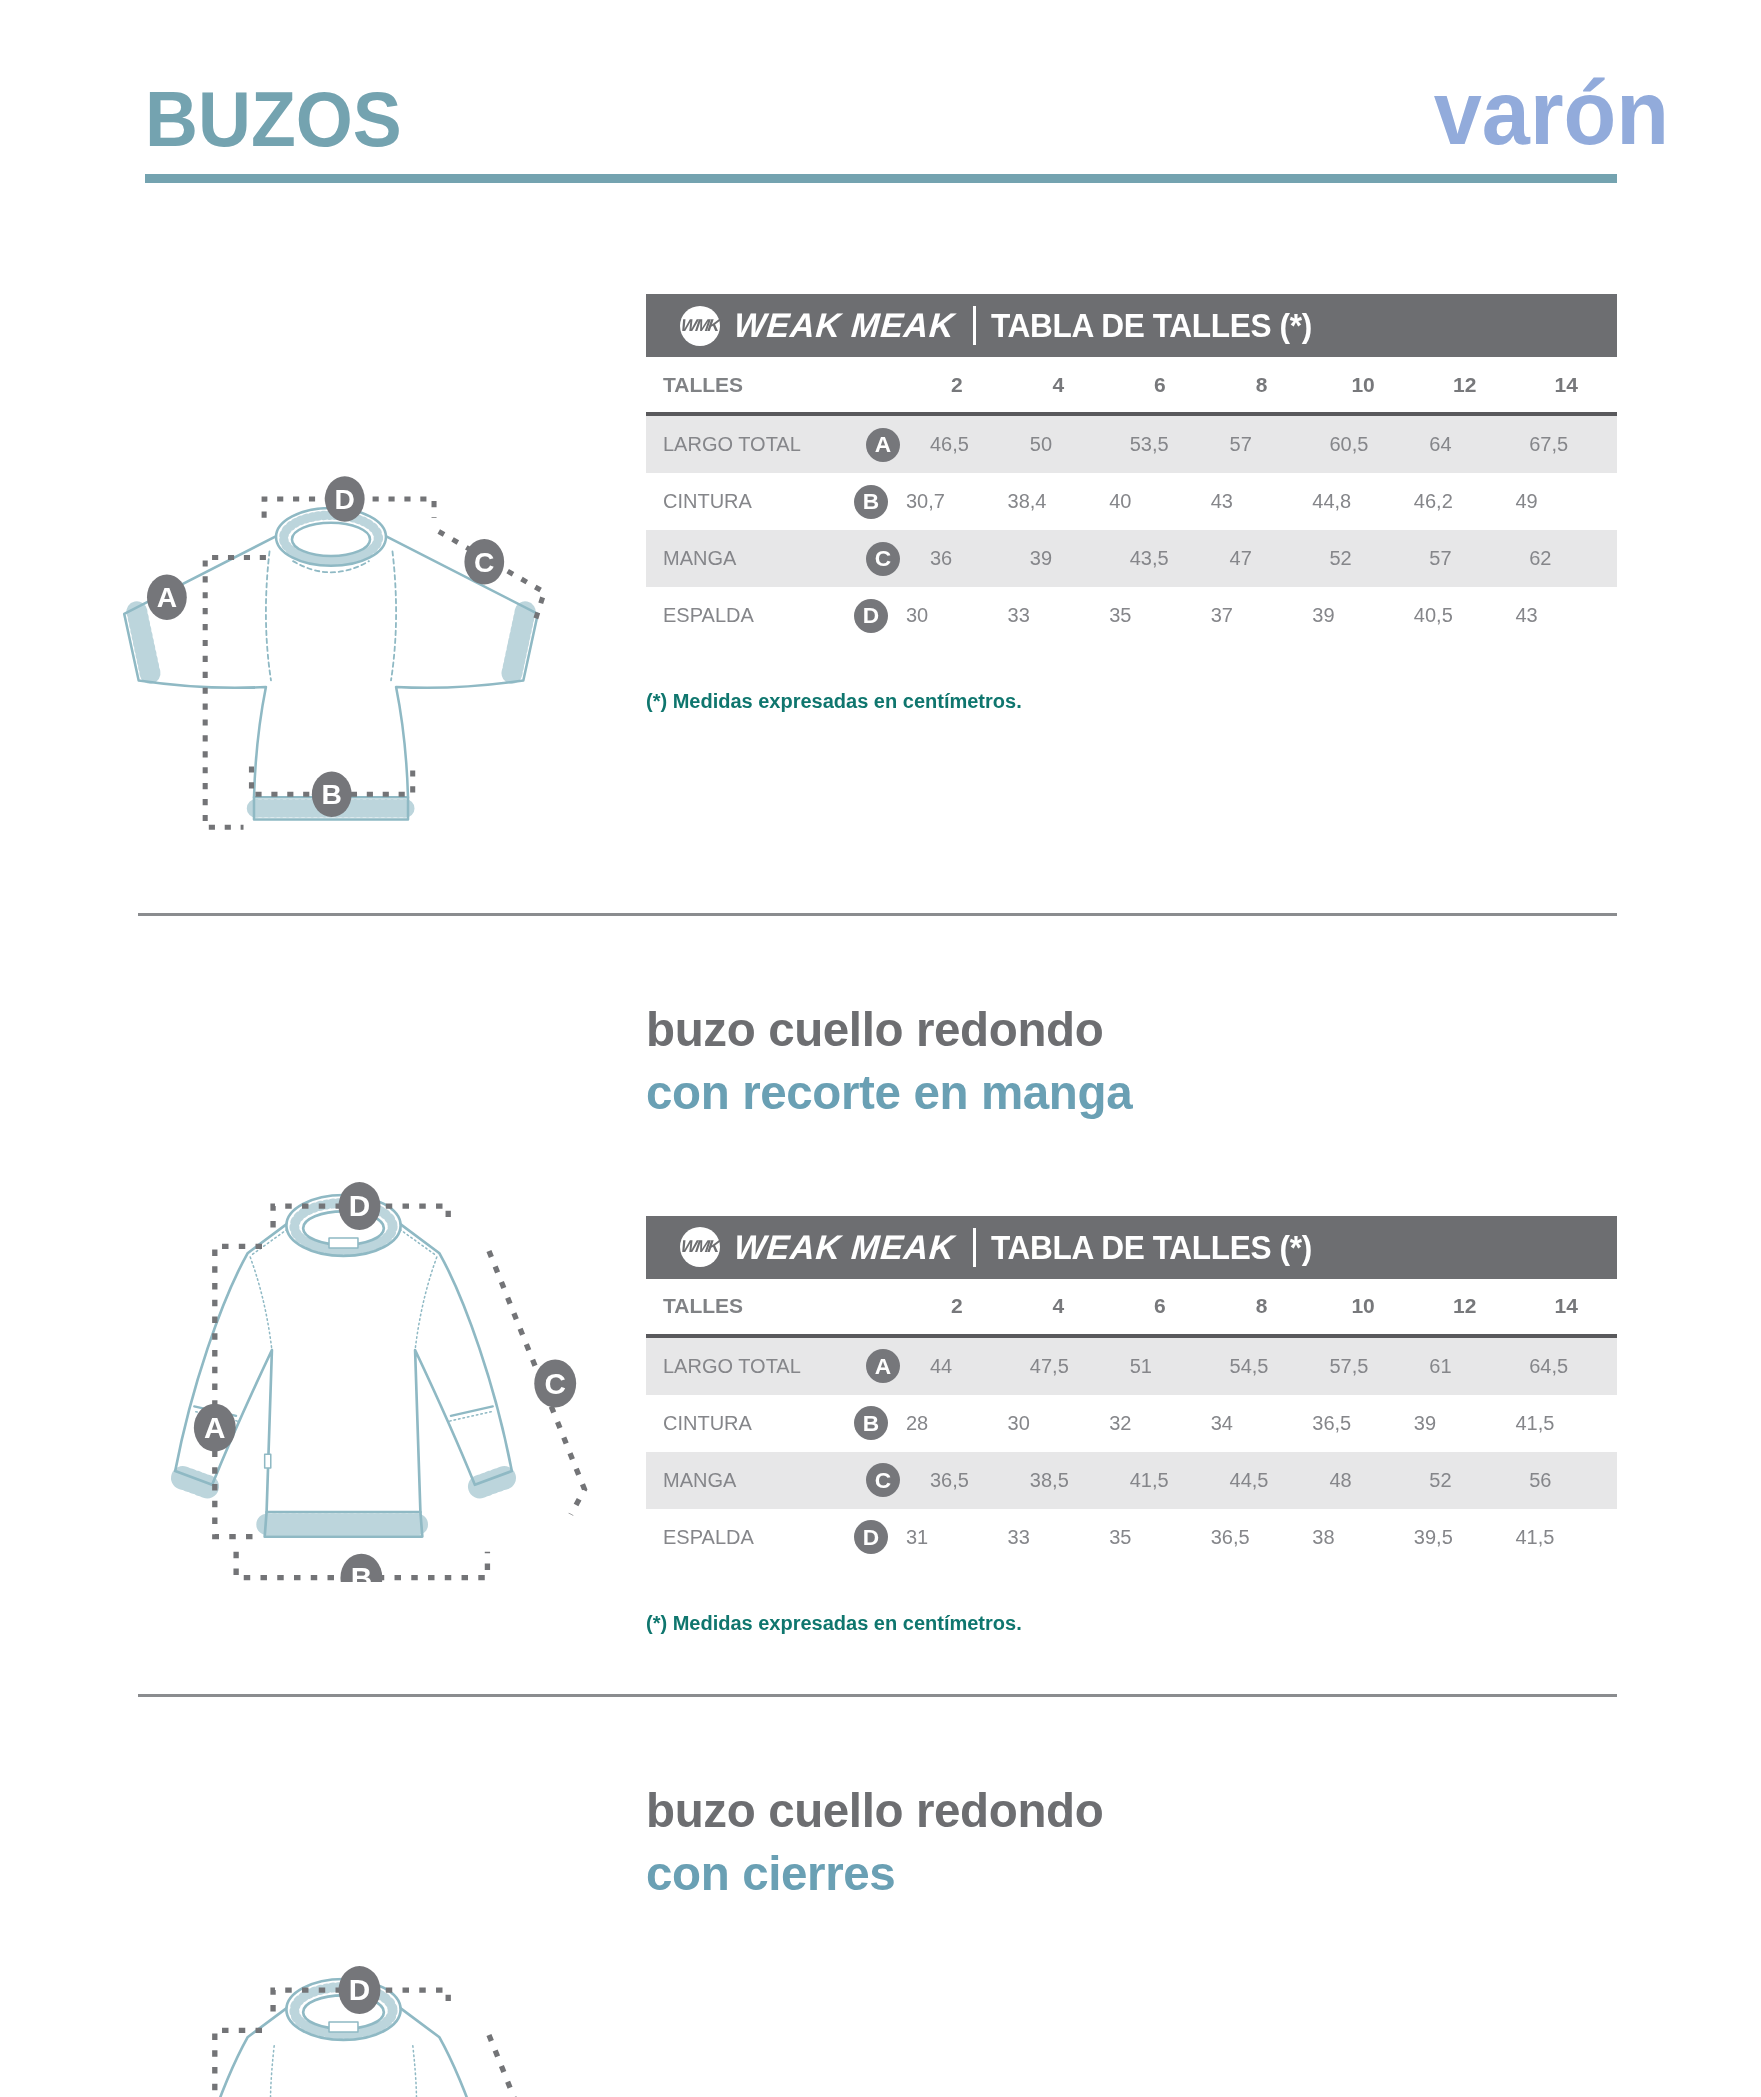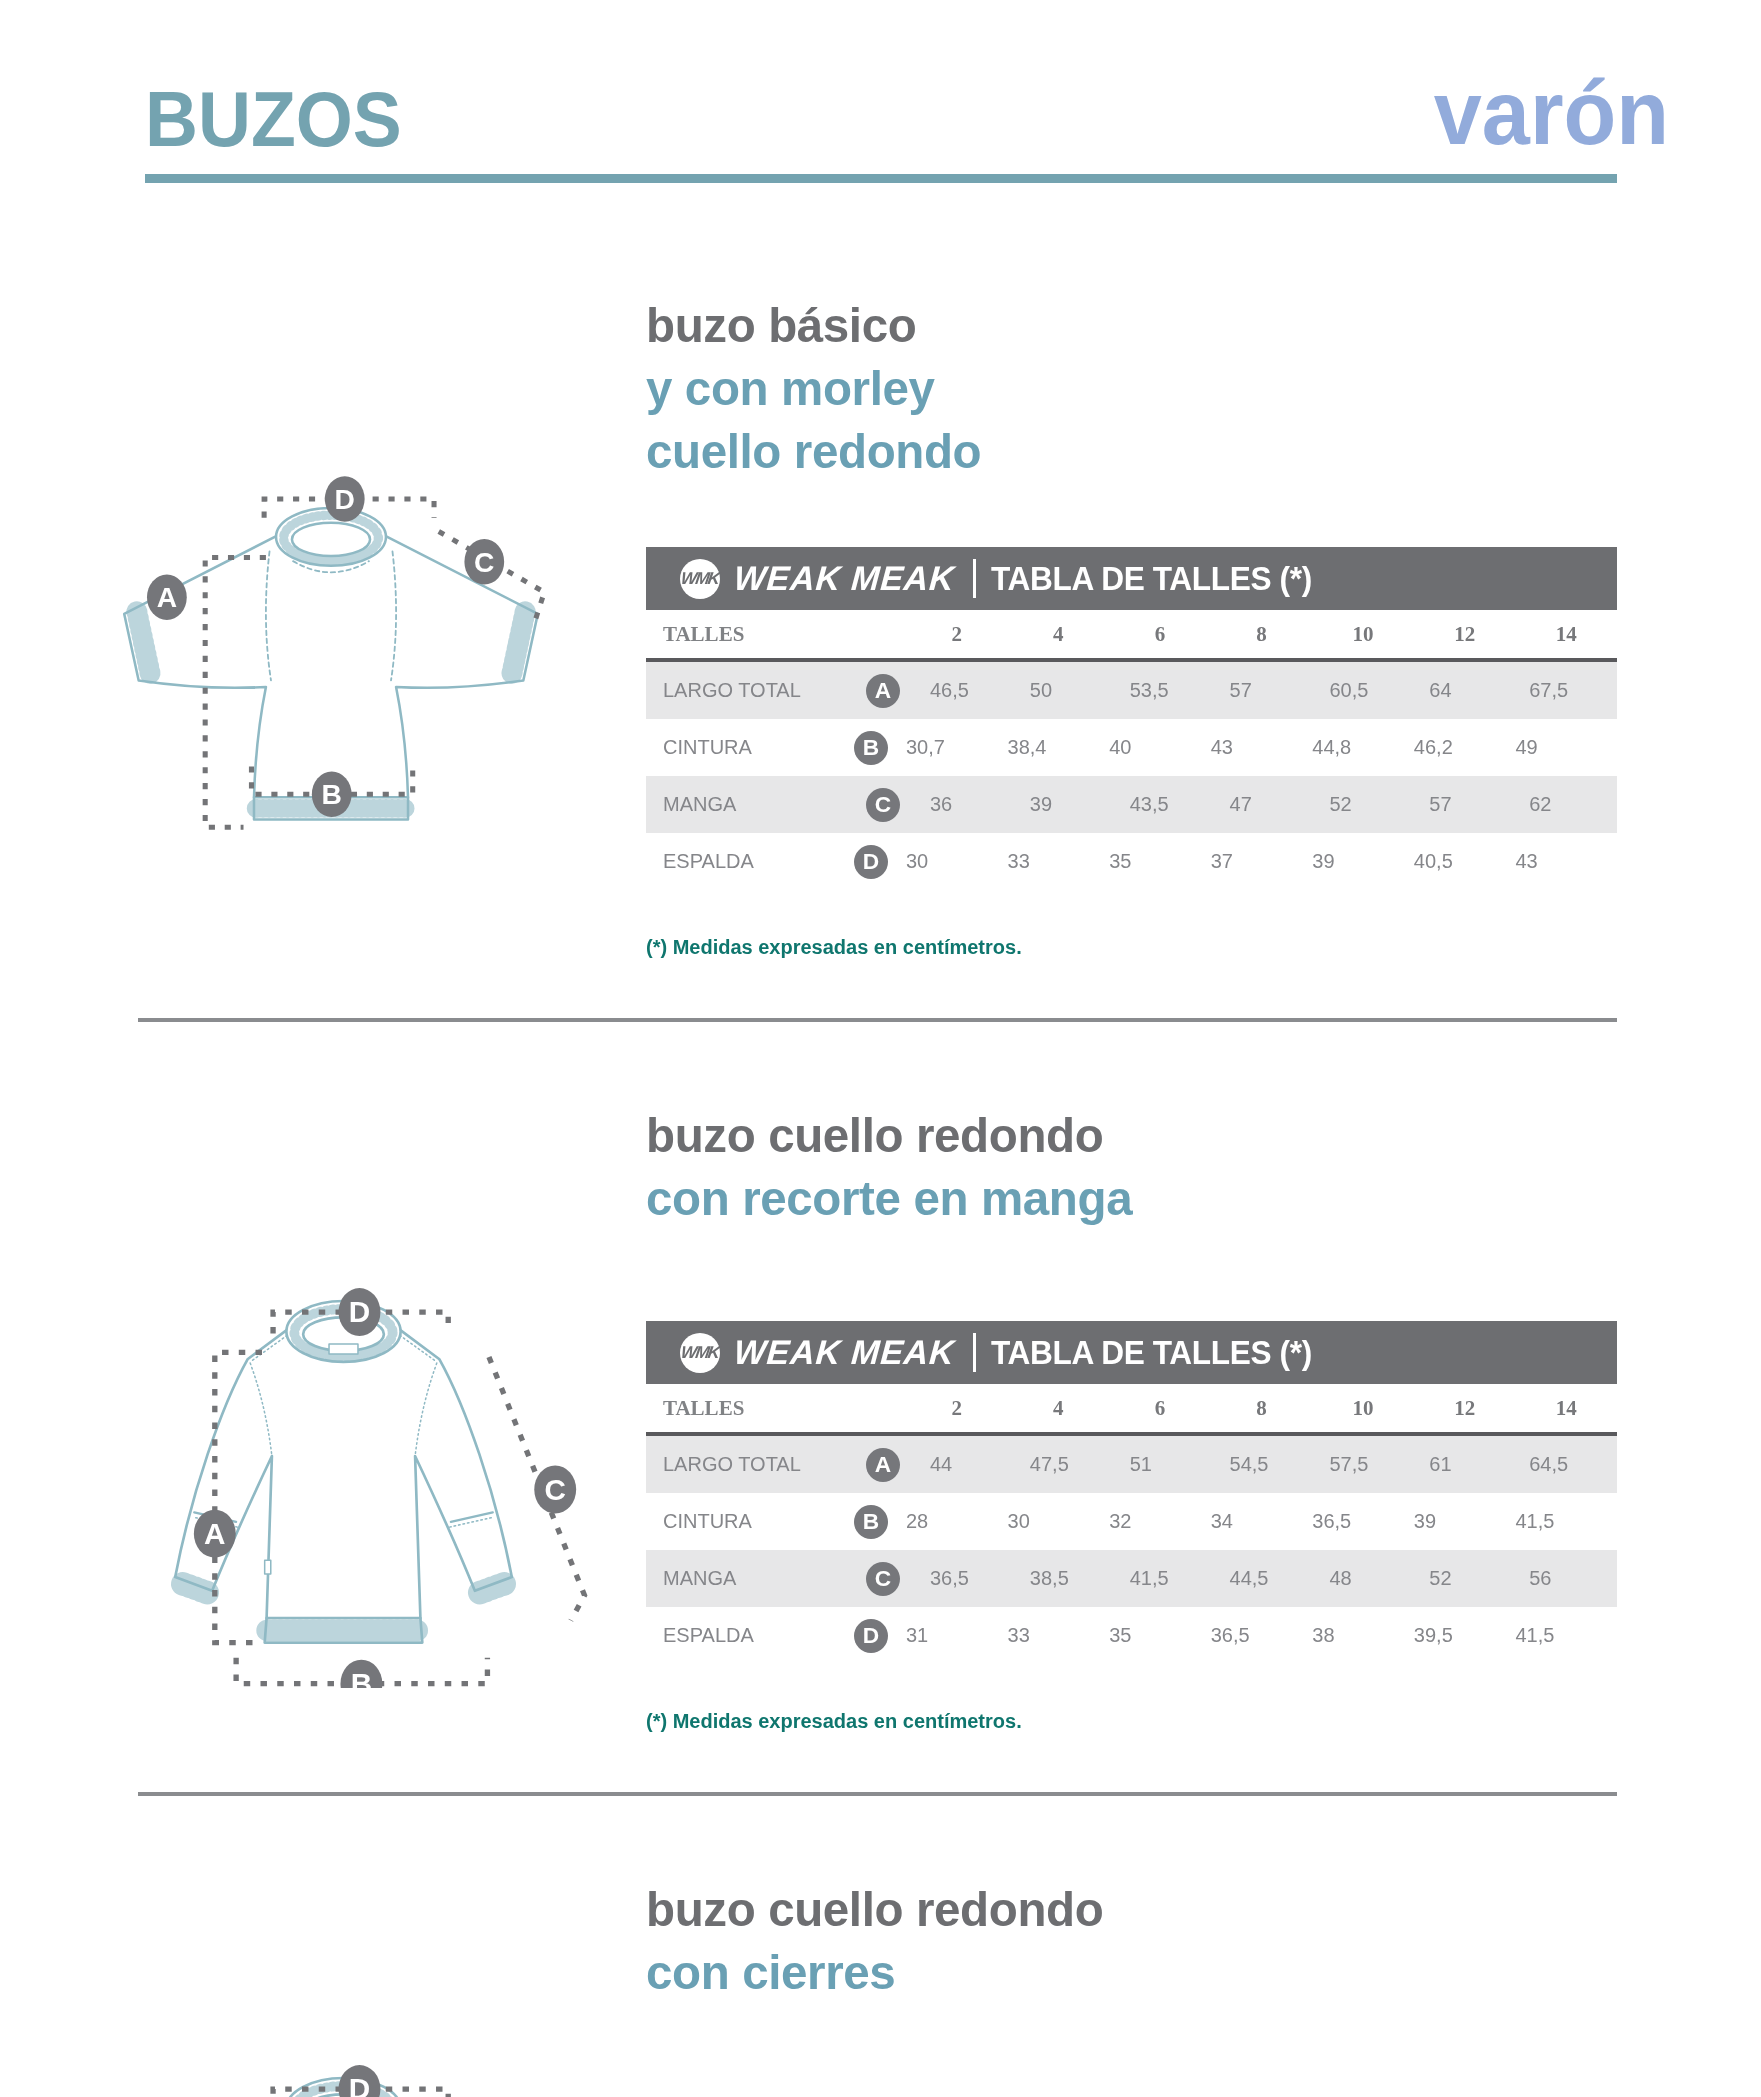--- a/index.html
+++ b/index.html
@@ -25,21 +25,21 @@
   .sec-title.mb220{margin-bottom:92px;}
   
   .size-table{width:100%;}
   .table-bar{height:63px;background:#6d6e71;display:flex;align-items:center;padding-left:34px;}
   .logo-circle{width:40px;height:40px;border-radius:50%;background:#ffffff;display:flex;align-items:center;justify-content:center;flex:none;}
   .logo-circle span{font-size:17px;font-weight:bold;font-style:italic;color:#6d6e71;letter-spacing:-1.7px;transform:skewX(-8deg);}
   .logo-name{color:#ffffff;font-size:34px;font-weight:bold;font-style:italic;letter-spacing:0.8px;margin-left:14.3px;white-space:nowrap;transform:skewX(-4deg);}
   .bar-divider{width:2.9px;height:39px;background:#ffffff;margin:0 14.3px 0 18.5px;flex:none;}
   .bar-title{color:#ffffff;font-size:34px;font-weight:bold;letter-spacing:-0.4px;white-space:nowrap;transform:scaleX(.93);transform-origin:left center;}
   .grid{display:grid;grid-template-columns:190px 70px repeat(7,1fr);align-items:center;}
-  .sizes-row{height:48px;font-family:Liberation Serif, serif;}
+  .sizes-row{height:55px;}
   .sizes-row .row-label{font-size:21px;font-weight:bold;color:#808285;padding-left:17px;letter-spacing:0px;}
   .size-cell{font-size:21px;font-weight:bold;color:#77787b;text-align:center;}
   .cells{display:contents;}
   .thick-rule{height:3.8px;background:#59595c;}
   .data-row{height:57px;}
   .rows .data-row:nth-child(1),.rows .data-row:nth-child(3){background:#e7e7e8;gap:12px;}
   .row-label{font-size:20px;color:#85868a;padding-left:17px;white-space:nowrap;}
   .badge-cell{display:flex;justify-content:center;}
   .badge{width:34px;height:34px;border-radius:50%;background:#76777b;color:#ffffff;display:flex;align-items:center;justify-content:center;font-size:22.7px;font-weight:bold;}
   .value-cell{font-size:20px;color:#85868a;text-align:left;}
@@ -102,25 +102,20 @@
           <ellipse class="badge-ellipse" cx="1074" cy="254" rx="55" ry="63"></ellipse>
           <text class="badge-letter" x="1074" y="281">C</text>
         </g>
       <g>
           <ellipse class="badge-ellipse" cx="652" cy="897" rx="55" ry="63"></ellipse>
           <text class="badge-letter" x="652" y="924">B</text>
         </g>
     </svg>
   </div>
   <div class="content-col">
-    <h2 class="sec-title">
-      <span class="line gray">buzo básico</span>
-      <span class="line teal">y con morley</span>
-      <span class="line teal">cuello redondo</span>
-    </h2>
     <div class="size-table">
       <div class="table-bar">
         <span class="logo-circle">
             <span>WMK</span>
           </span>
         <span class="logo-name">WEAK MEAK</span>
         <span class="bar-divider"></span>
         <span class="bar-title">TABLA DE TALLES (*)</span>
       </div>
       <div class="sizes-row grid">

